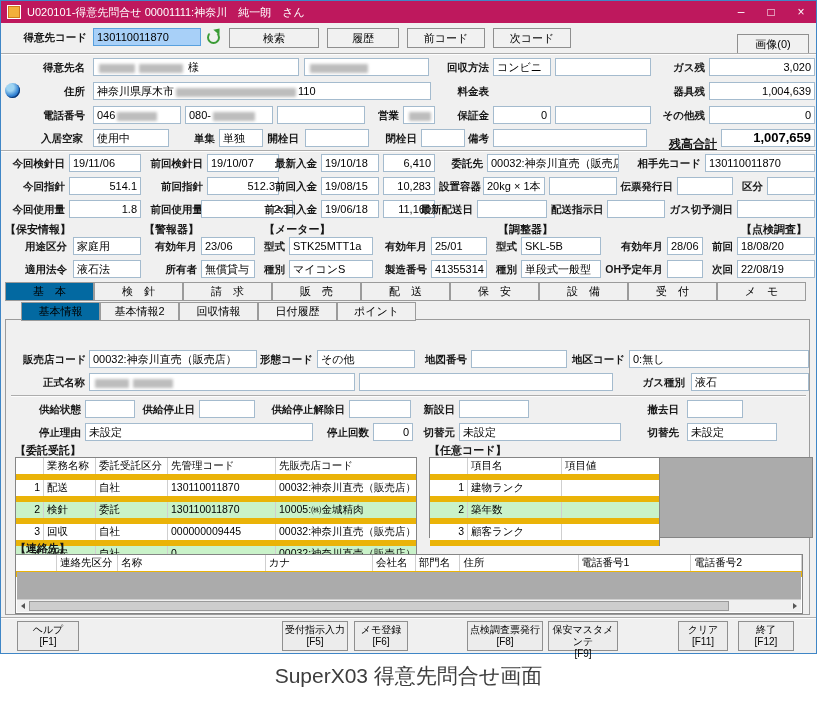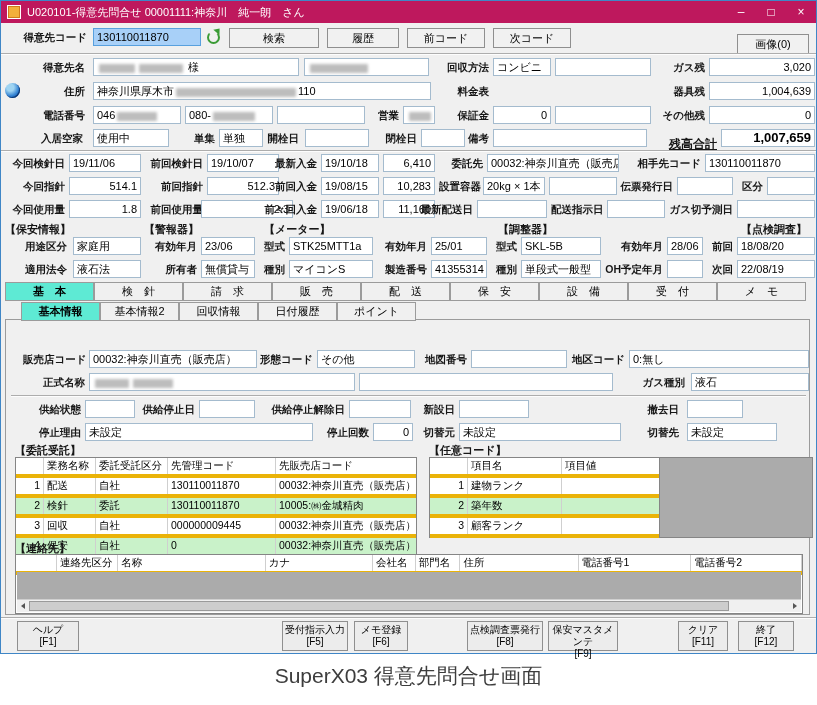--- a/index.html
+++ b/index.html
@@ -14,24 +14,24 @@
   .r{position:absolute;left:0;right:0;height:18px;}
   .lbl{position:absolute;font-weight:bold;color:#161616;font-size:10.5px;line-height:18px;text-align:right;white-space:nowrap;}
   .fld{position:absolute;height:18px;background:#fff;border:1px solid #a4bbce;box-sizing:border-box;line-height:16px;padding:0 3px;white-space:nowrap;overflow:hidden;font-size:11px;}
   .num{text-align:right;}
   .sel{background:#a8d0f8;border-color:#58a0de;}
   .redact{display:inline-block;height:9px;background:#bdbdbd;border-radius:1px;filter:blur(1.5px);vertical-align:middle;margin:0 2px;}
   .btn{position:absolute;height:20px;background:#f1f1f1;border:1px solid #8f8f8f;box-sizing:border-box;text-align:center;line-height:18px;font-size:11px;cursor:default;}
   .hl{position:absolute;left:0;right:0;height:0;border-top:1px solid #adadad;border-bottom:1px solid #fdfdfd;}
   .sec{position:absolute;font-weight:bold;font-size:11px;line-height:12px;white-space:nowrap;color:#161616;}
   .mtab,.stab{position:absolute;box-sizing:border-box;border:1px solid #9b9b9b;background:#f0f0f0;text-align:center;font-size:11px;line-height:17px;height:19px;cursor:default;}
-  .active{background:#5eead4;font-weight:bold;}
+  .active{background:#0369a1;}
   .panel{position:absolute;left:4px;top:318px;width:805px;height:296px;border:1px solid #9b9b9b;background:#f0f0f0;box-sizing:border-box;}
   .grid{position:absolute;background:#fff;border:1px solid #858585;box-sizing:border-box;}
-  .trow{display:flex;height:16px;border-bottom:4px solid #eab308;background:#fff;}
+  .trow{display:flex;height:16px;border-bottom:6px solid #eab308;background:#fff;}
   .trow.green{background:#c9f2c9;}
   .tc{box-sizing:border-box;border-right:1px solid #cfcfcf;padding:0 3px;line-height:15px;font-size:10.5px;white-space:nowrap;overflow:hidden;}
   .tc.numc{text-align:right;}
   .grayfill{position:absolute;background:#ababab;border:1px solid #858585;box-sizing:border-box;}
   .total-lbl{font-size:12px;text-decoration:underline;margin-top:6px;}
   .total-val{font-weight:bold;font-size:13px;}
   .scrollbar{position:absolute;left:1px;right:1px;bottom:1px;height:12px;background:#f0f0f0;border-top:1px solid #cfcfcf;display:flex;align-items:center;}
   .sarrow{width:12px;height:12px;position:relative;background:#f0f0f0;}
   .sarrow::after{content:"";position:absolute;top:3px;border-top:3px solid transparent;border-bottom:3px solid transparent;}
   .sarrow.left::after{left:4px;border-right:4px solid #555;}

